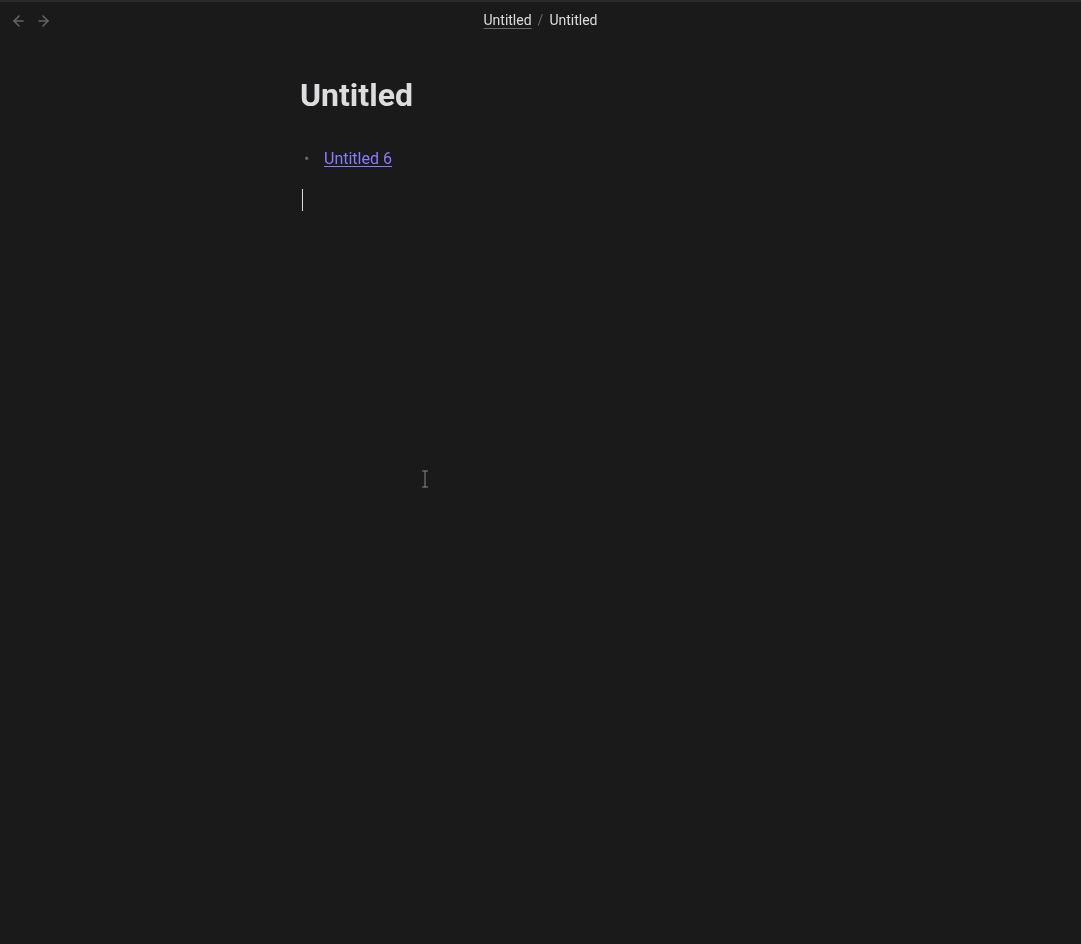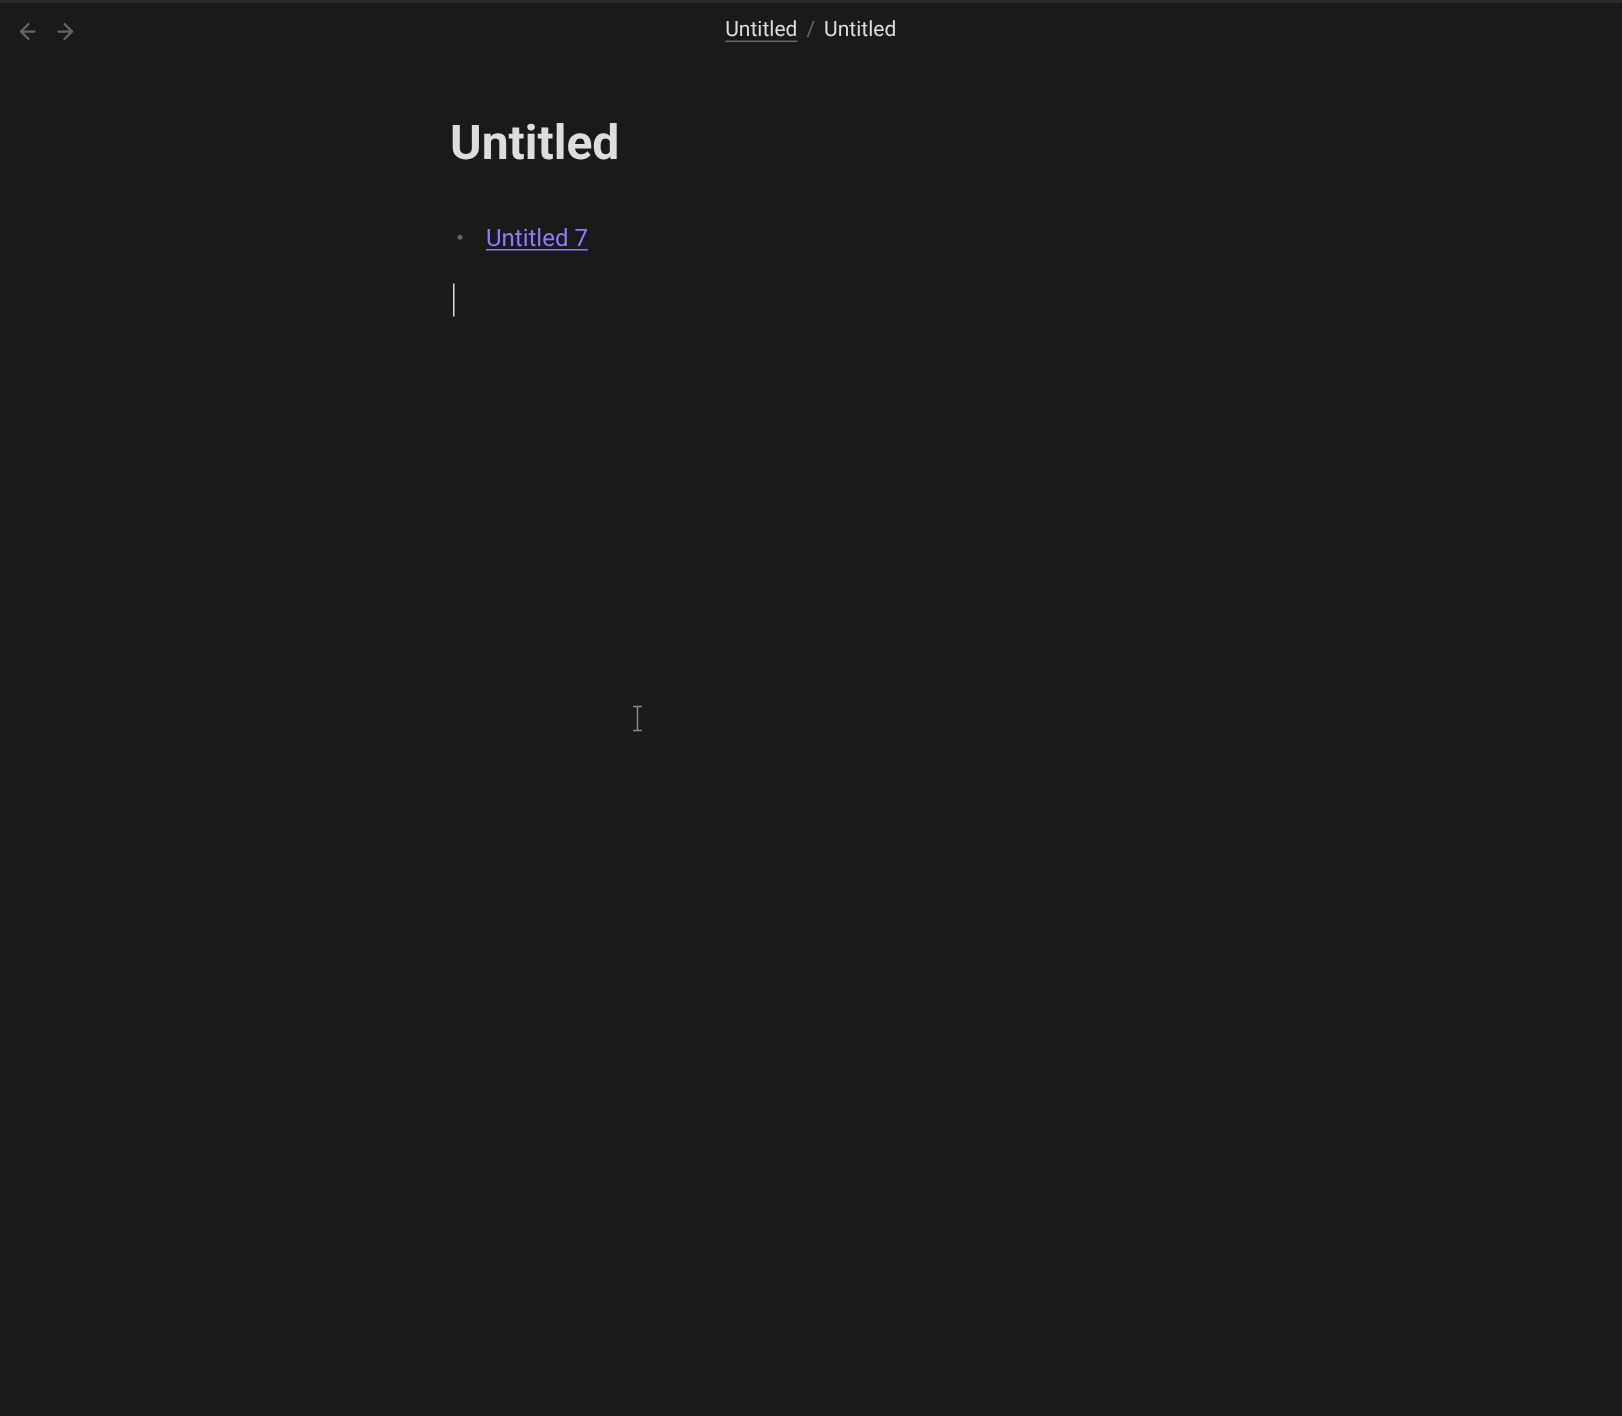--- a/index.html
+++ b/index.html
@@ -159,21 +159,21 @@
   <span class="breadcrumb-link">Untitled</span>
   <span class="breadcrumb-separator">/</span>
   <span class="breadcrumb-current">Untitled</span>
 </div>
 
 <div class="content">
   <h1 class="page-title">Untitled</h1>
 
   <ul class="bullet-list">
     <li class="bullet-item">
-      <span class="page-link">Untitled 7</span>
+      <span class="page-link">Untitled 6</span>
     </li>
   </ul>
 </div>
 
 <div class="cursor-line"></div>
 
 <div class="text-cursor-icon">
   <svg width="10" height="18" viewBox="0 0 10 18" fill="none">
     <path d="M2 1 L5 1 L8 1 M5 1 L5 17 M2 17 L5 17 L8 17" stroke="currentColor" stroke-width="1"></path>
   </svg>

